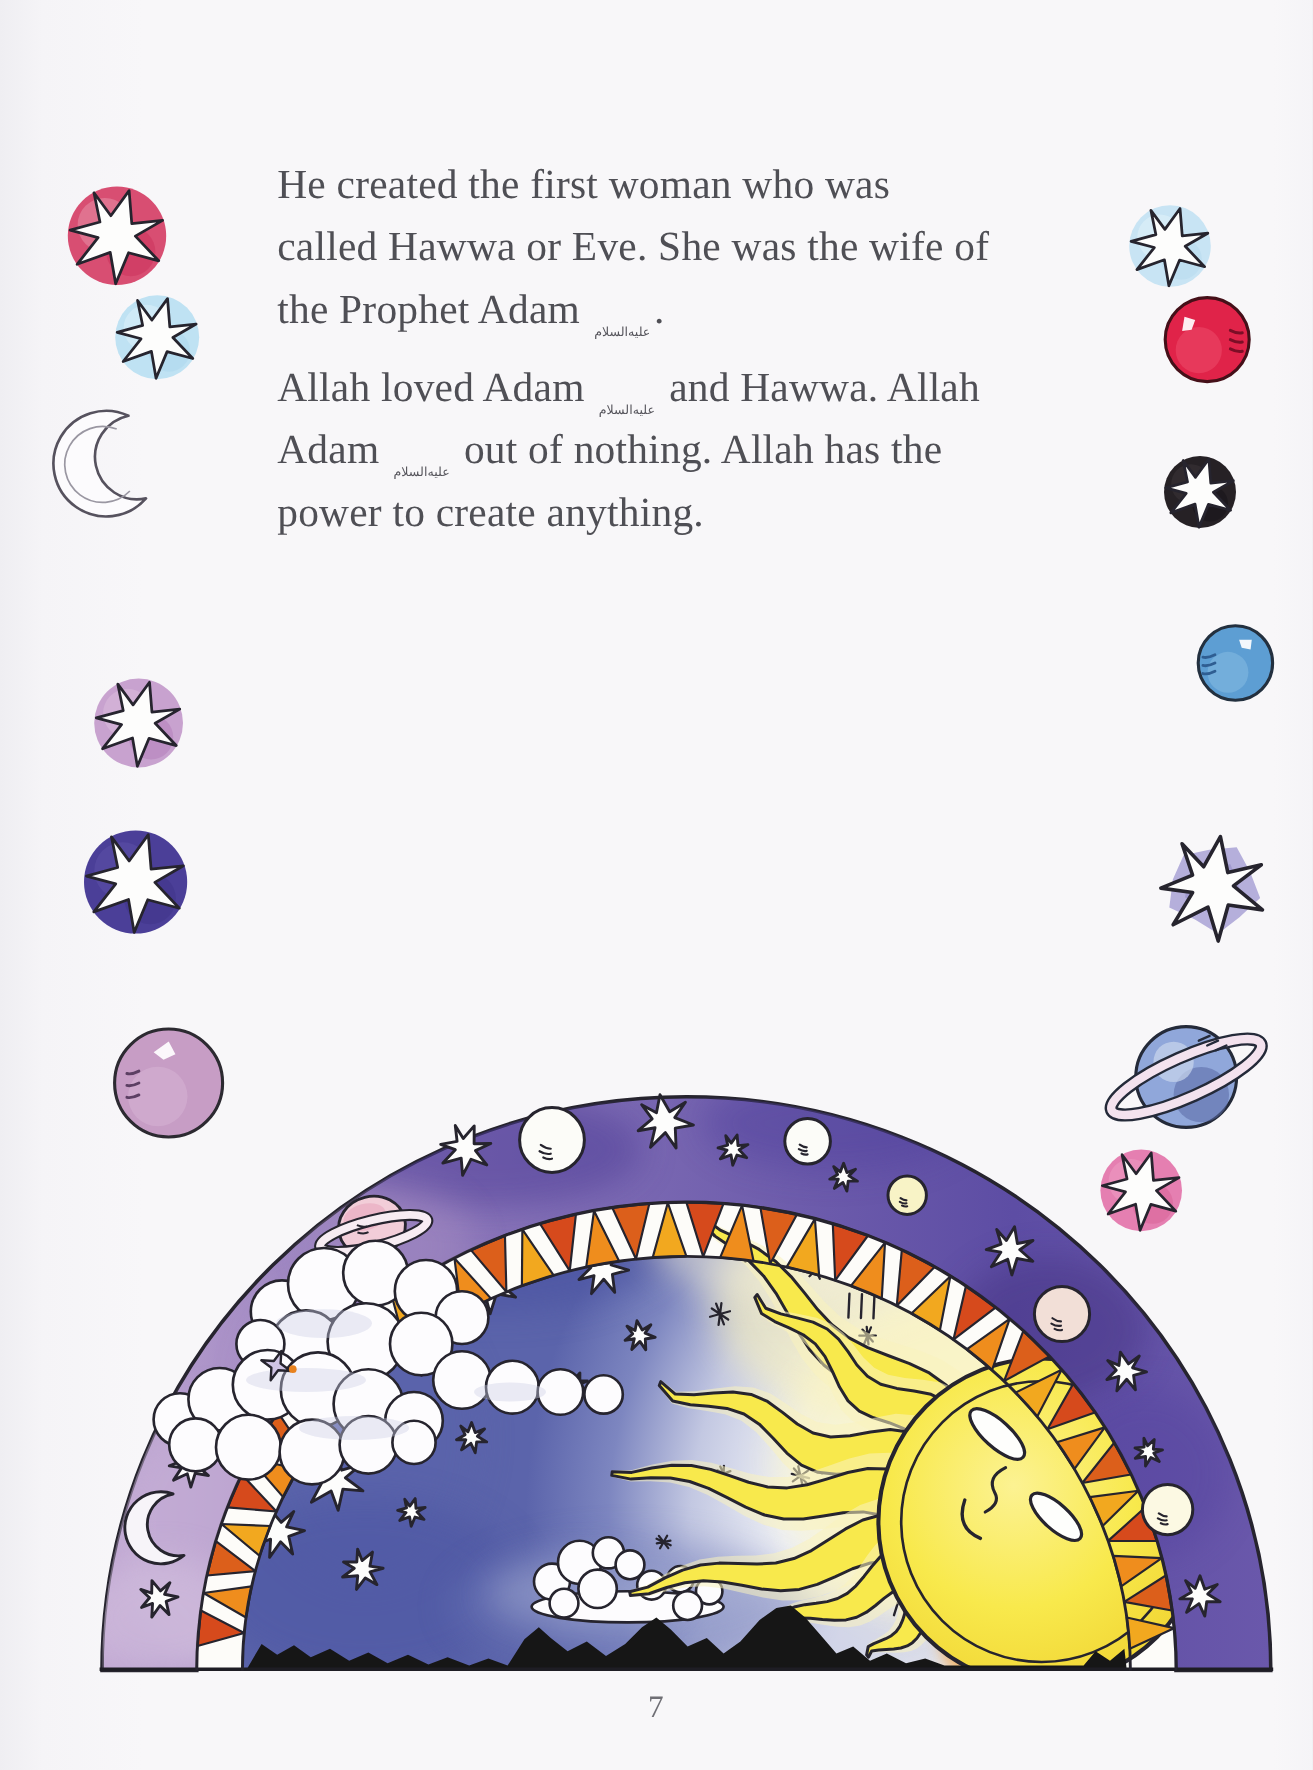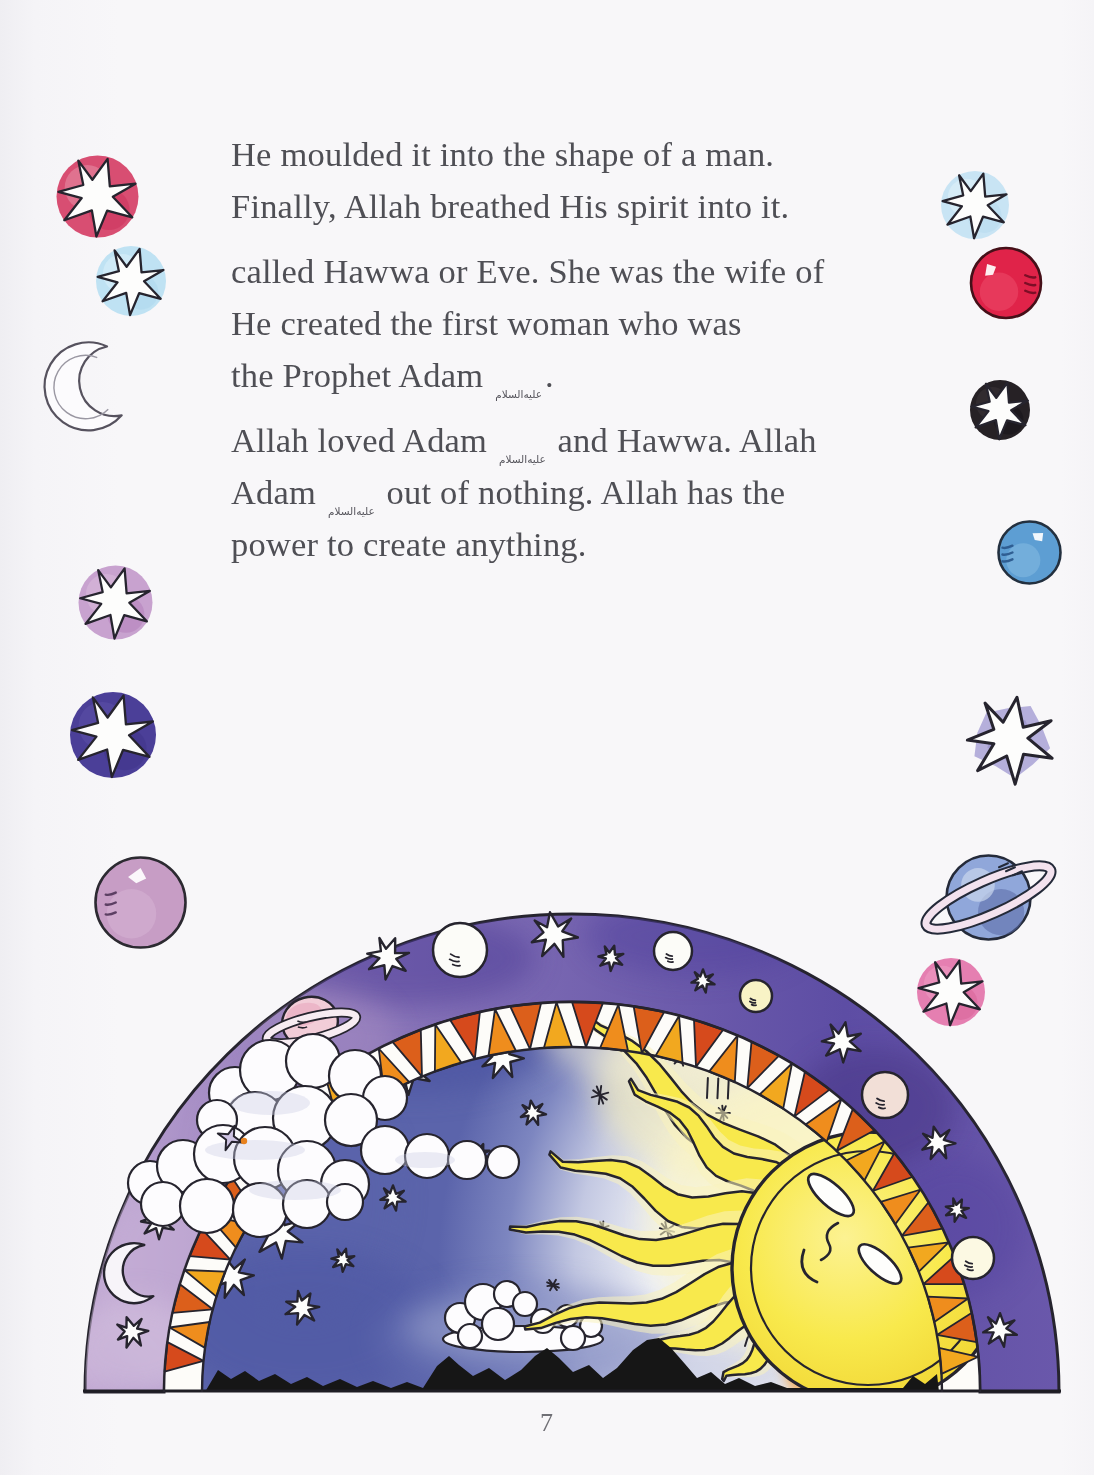--- a/index.html
+++ b/index.html
@@ -26,26 +26,22 @@
     position:absolute;left:0;top:1408px;width:1094px;text-align:center;
     font-size:26px;color:#6f6f75;letter-spacing:1px;
   }
 </style>
 </head>
 <body>
 
 <div class="page">
   <div class="page-text">
       <div class="para">
-        <div class="tline">He moulded it into the shape of a man.</div>
-        <div class="tline">Finally, Allah breathed His spirit into it.</div>
-      </div>
-      <div class="para">
+        <div class="tline">He created the first woman who was</div>
         <div class="tline">called Hawwa or Eve. She was the wife of</div>
-        <div class="tline">He created the first woman who was</div>
         <div class="tline">the Prophet Adam <span class="hon">
             <span>عليه</span>
             <span>السلام</span>
           </span>.</div>
       </div>
       <div class="para">
         <div class="tline">Allah loved Adam <span class="hon">
             <span>عليه</span>
             <span>السلام</span>
           </span> and Hawwa. Allah</div>

